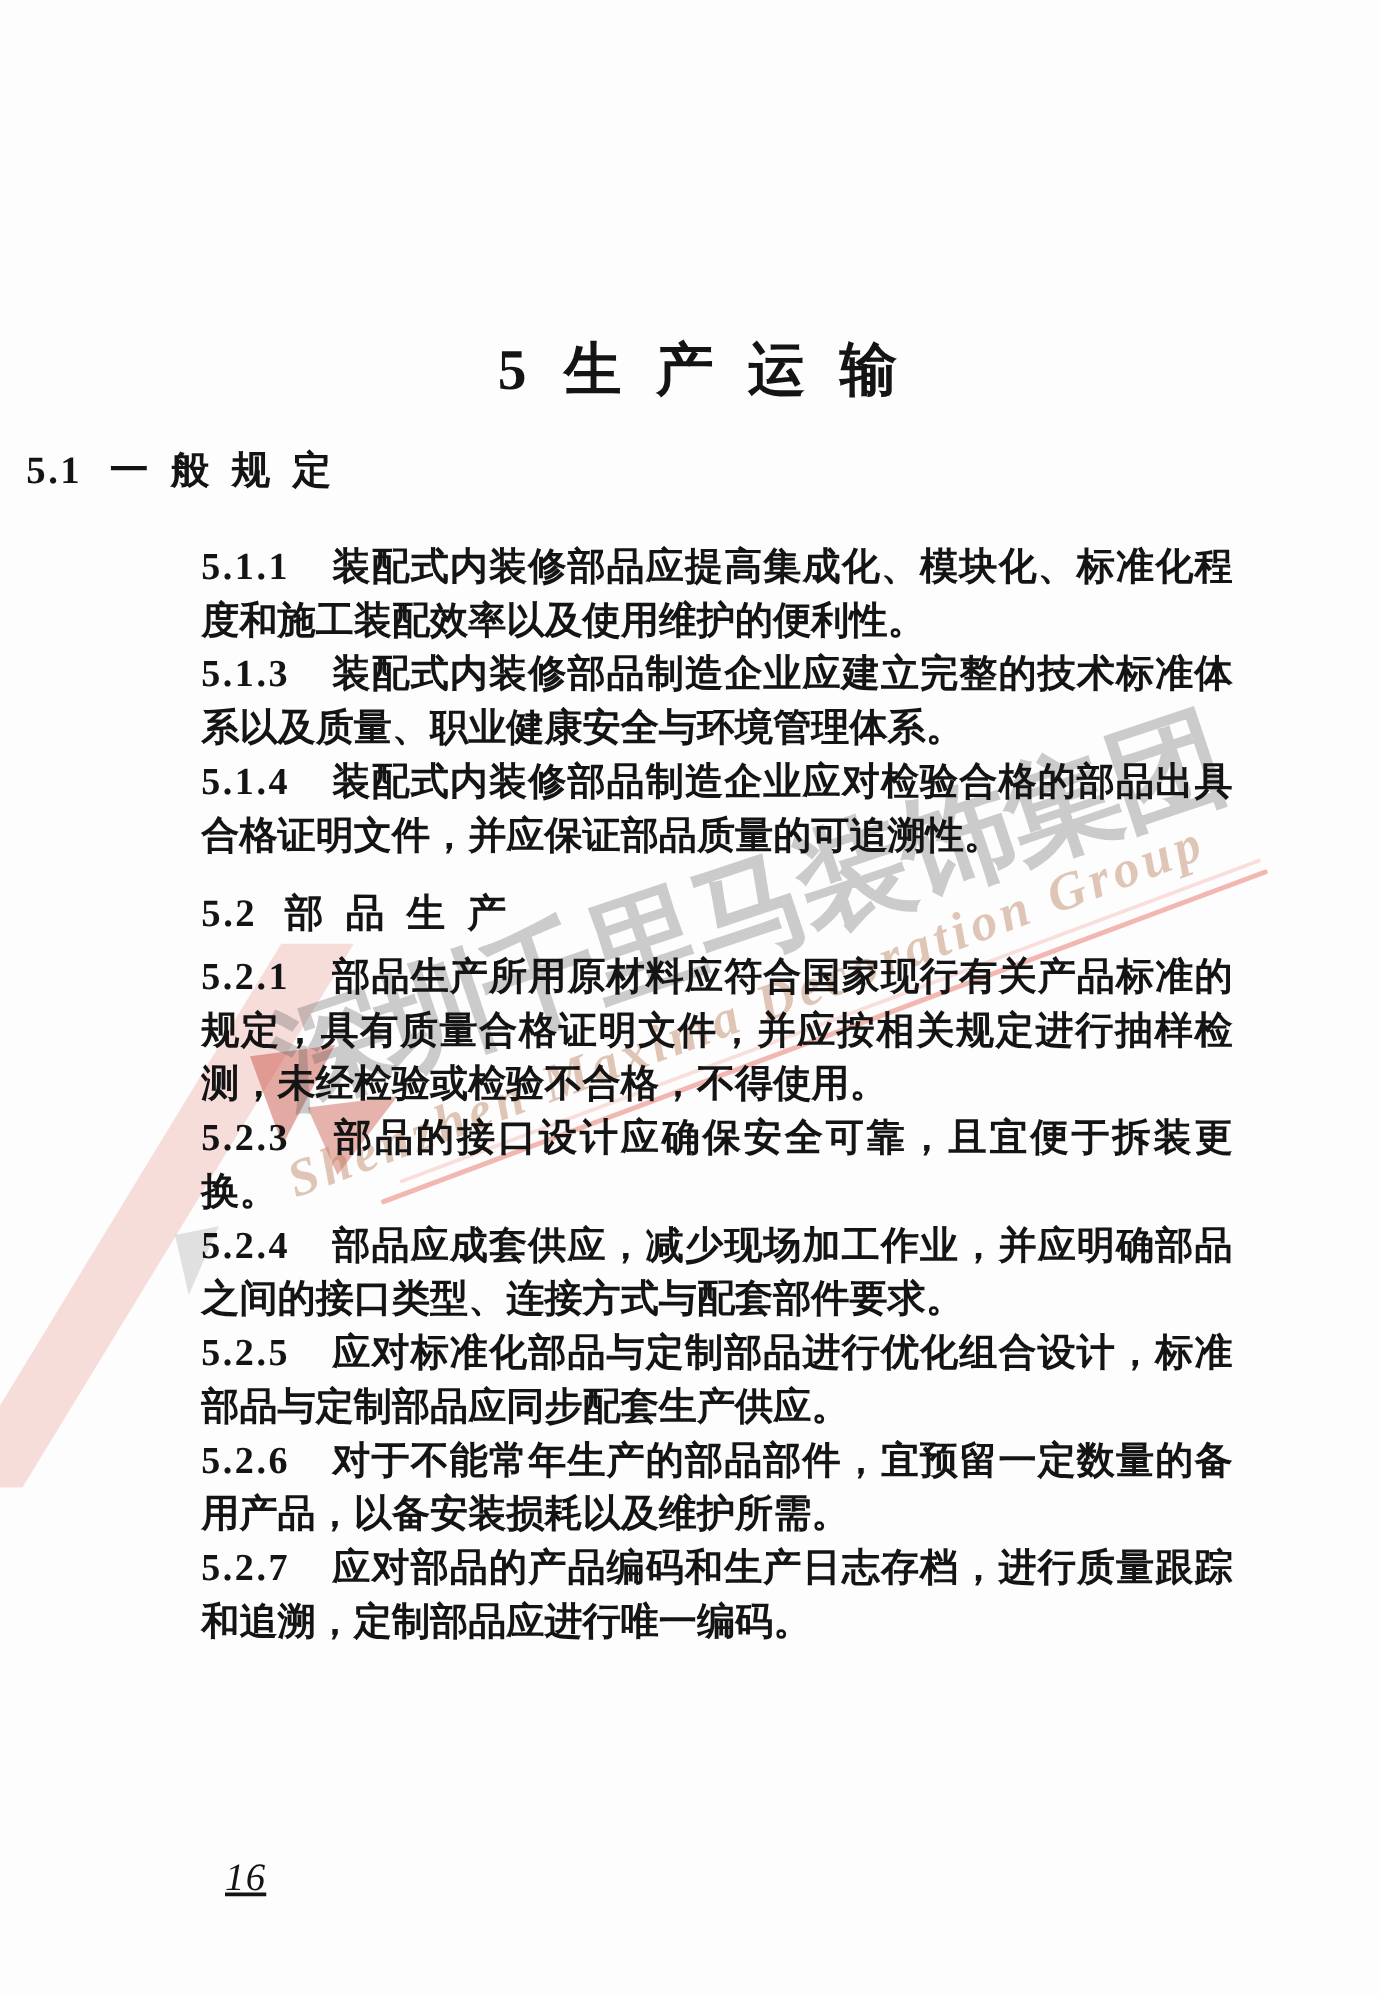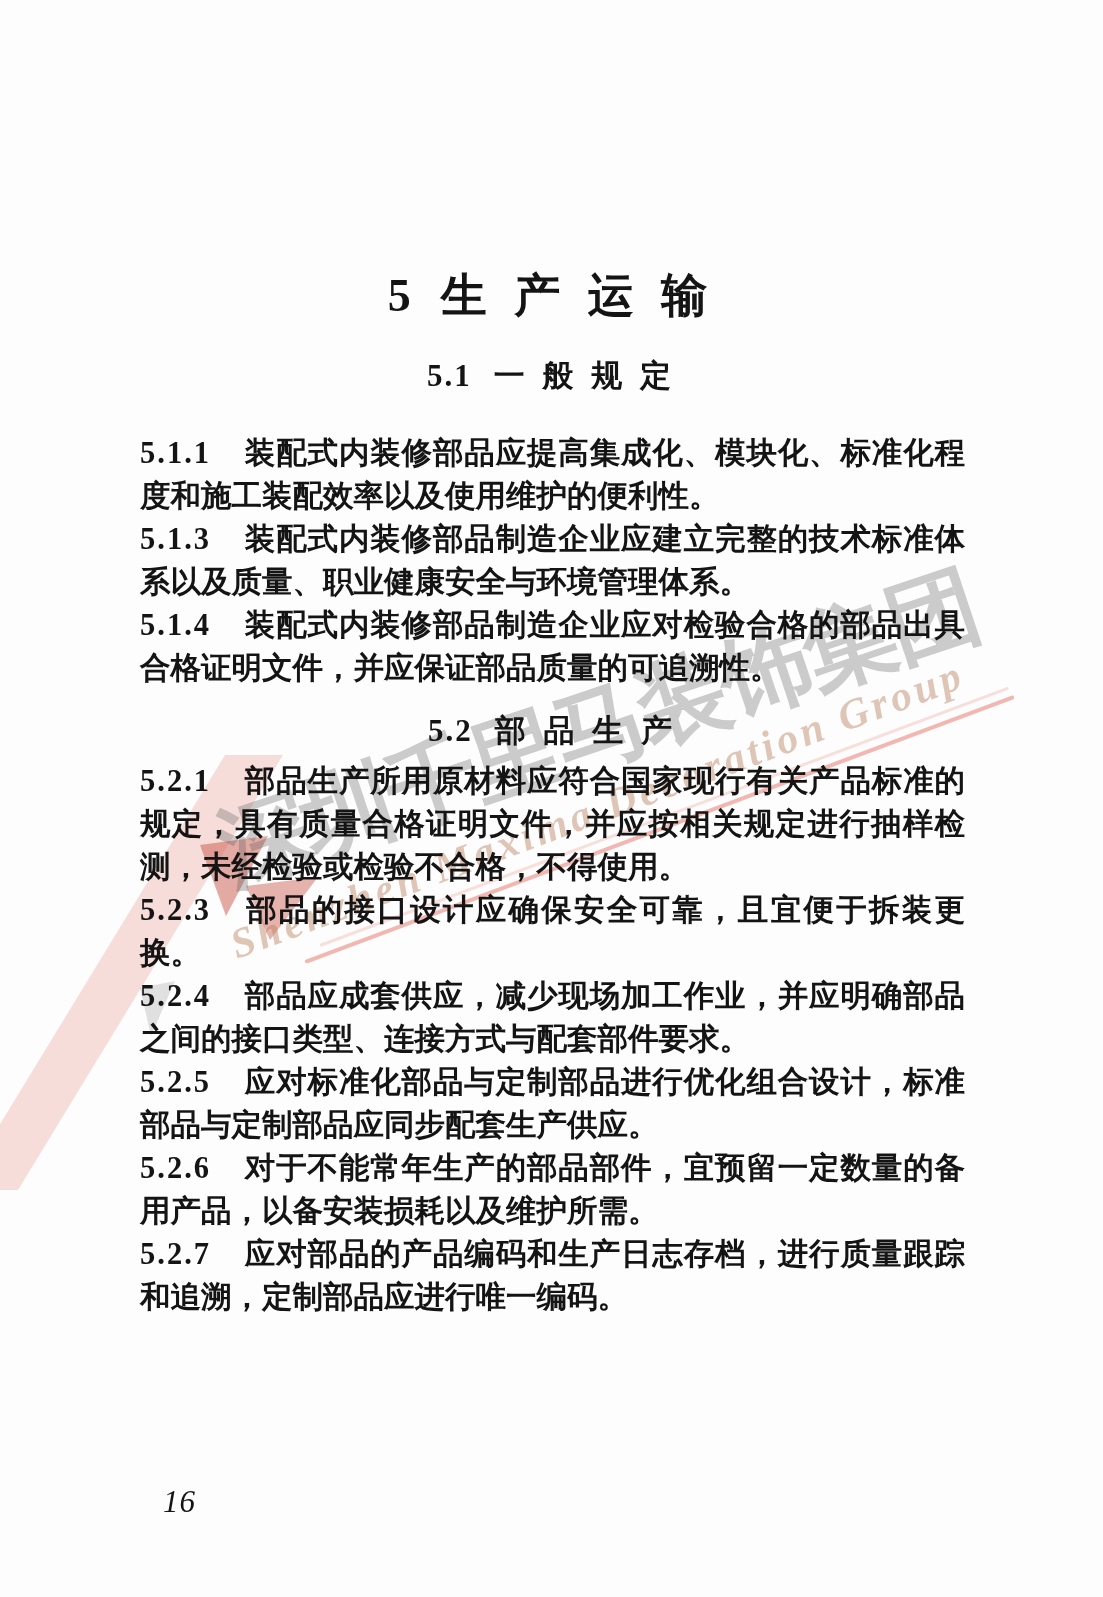--- a/index.html
+++ b/index.html
@@ -41,49 +41,48 @@
     background:rgba(233,125,113,0.55);
     transform:rotate(-20.5deg);
   }
   .wm-line-2{
     left:320px;top:944px;width:735px;height:3px;
     background:rgba(240,165,155,0.35);
     transform:rotate(-20.5deg);
   }
 
   
-  .content{position:absolute;inset:0;z-index:2;}
+  .content{position:absolute;inset:0;z-index:2;padding-left:21px;}
   .chapter{
     margin:268px 0 0 0;
     text-align:center;
     font-size:46px;line-height:1.2;font-weight:bold;
     letter-spacing:8px;
   }
   .ch-num{margin-right:30px;letter-spacing:0;}
   .sec{
-    text-align:center;
     font-size:31px;line-height:1.2;font-weight:bold;
     letter-spacing:5px;margin:0;
   }
   .sec .sec-num{margin-right:22px;letter-spacing:2px;}
   .sec1{margin-top:34px;}
   .sec2{margin:22px 0 10px 0;}
   .body{
     margin:38px 0 0 140px;
     width:825px;
     font-size:30.5px;
     line-height:43px;
     text-align:justify;
     text-justify:inter-ideograph;
   }
   .clause{margin:0;font-weight:bold;}
   .clause .num{margin-right:33px;letter-spacing:2px;white-space:nowrap;}
   .pageno{
-    position:absolute;left:163px;top:1484px;
-    font-size:31px;font-style:italic;letter-spacing:1px;
+    position:absolute;left:180px;top:1484px;
+    font-size:31px;font-style:italic;letter-spacing:1px;text-decoration:underline;
   }
 </style>
 </head>
 <body>
 
 <div class="page">
 
   <div class="watermark" aria-hidden="true">
 
     <svg class="wm-logo" width="1103" height="1597" viewBox="0 0 1103 1597">

